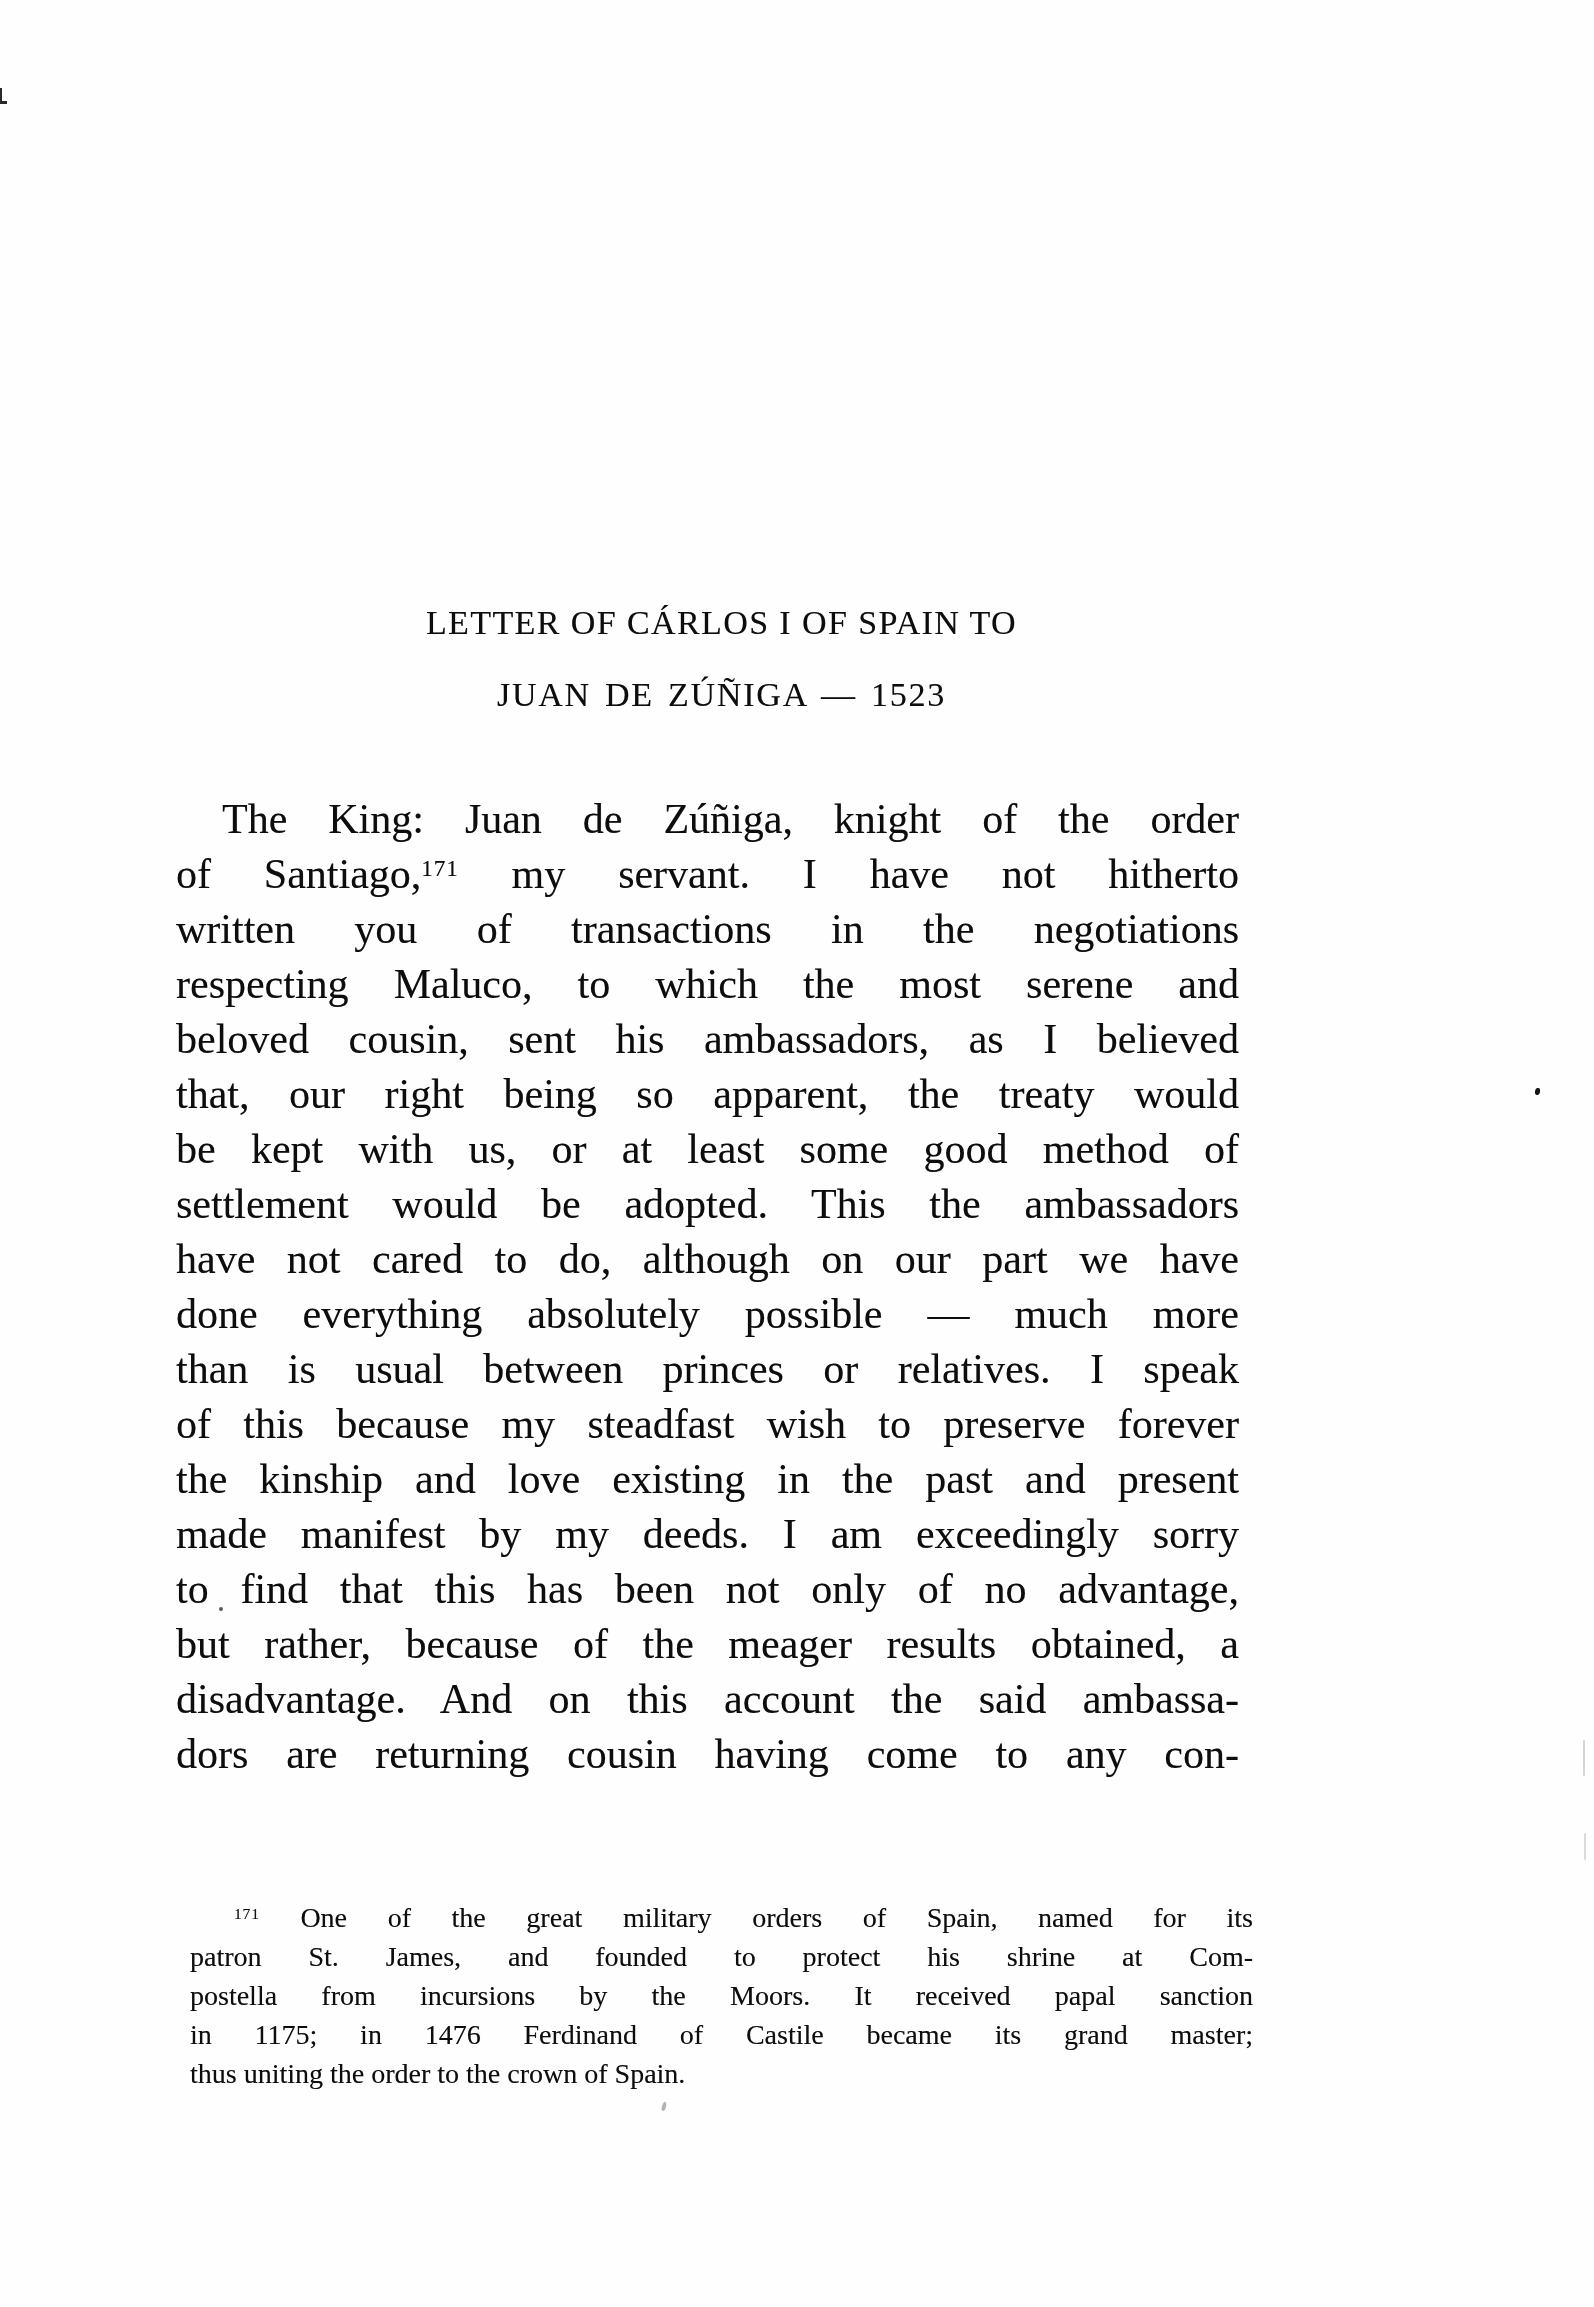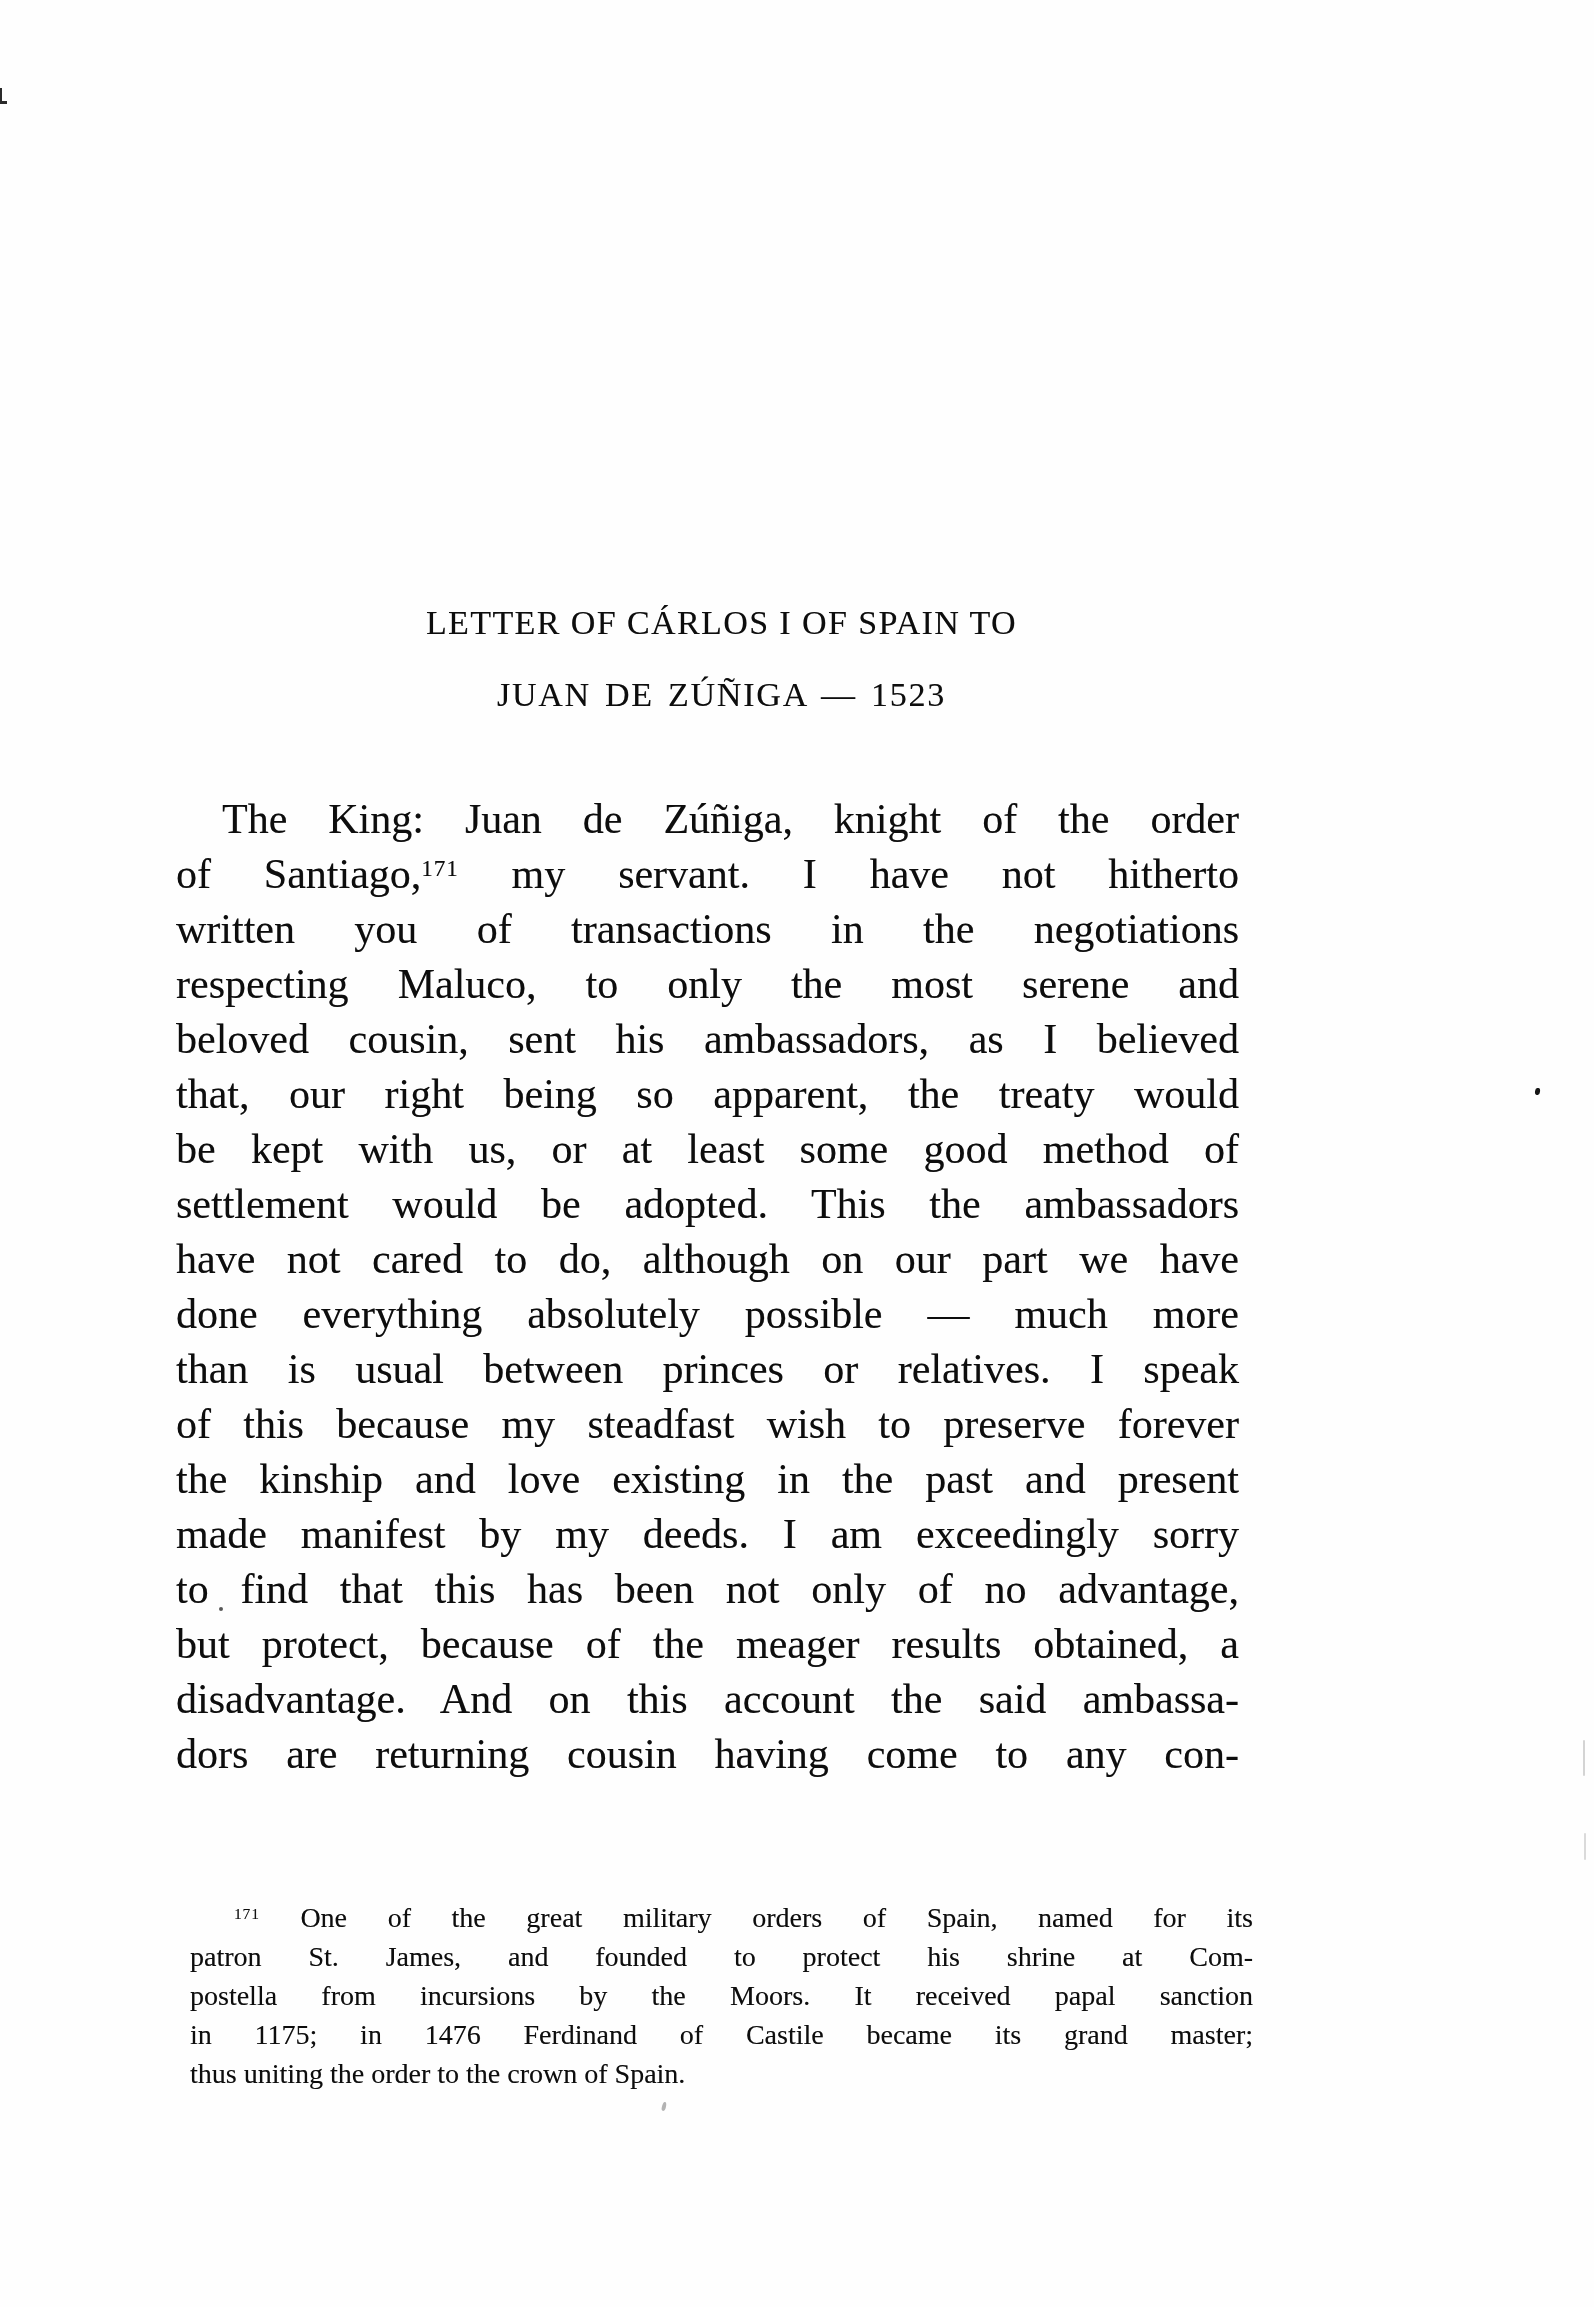--- a/index.html
+++ b/index.html
@@ -87,33 +87,33 @@
 
   <div class="title-block">
     <div class="title-line1">LETTER OF CÁRLOS I OF SPAIN TO</div>
     <div class="title-line2">JUAN DE ZÚÑIGA — 1523</div>
   </div>
 
   <div class="body-block">
     <div class="bl indent">The King: Juan de Zúñiga, knight of the order</div>
     <div class="bl"><span>of Santiago,</span><sup class="fnref">171</sup><span> my servant.  I have not hitherto</span></div>
     <div class="bl">written you of transactions in the negotiations</div>
-    <div class="bl">respecting Maluco, to only the most serene and</div>
+    <div class="bl">respecting Maluco, to which the most serene and</div>
     <div class="bl">beloved cousin, sent his ambassadors, as I believed</div>
     <div class="bl">that, our right being so apparent, the treaty would</div>
     <div class="bl">be kept with us, or at least some good method of</div>
     <div class="bl">settlement would be adopted.  This the ambassadors</div>
     <div class="bl">have not cared to do, although on our part we have</div>
     <div class="bl">done everything absolutely possible — much more</div>
     <div class="bl">than is usual between princes or relatives.  I speak</div>
     <div class="bl">of this because my steadfast wish to preserve forever</div>
     <div class="bl">the kinship and love existing in the past and present</div>
     <div class="bl">made manifest by my deeds.  I am exceedingly sorry</div>
     <div class="bl">to find that this has been not only of no advantage,</div>
-    <div class="bl">but protect, because of the meager results obtained, a</div>
+    <div class="bl">but rather, because of the meager results obtained, a</div>
     <div class="bl">disadvantage.  And on this account the said ambassa-</div>
     <div class="bl">dors are returning cousin having come to any con-</div>
   </div>
 
   <div class="footnote-block">
     <div class="fl first"><sup class="fnref">171</sup><span> One of the great military orders of Spain, named for its</span></div>
     <div class="fl">patron St. James, and founded to protect his shrine at Com-</div>
     <div class="fl">postella from incursions by the Moors.  It received papal sanction</div>
     <div class="fl">in 1175; in 1476 Ferdinand of Castile became its grand master;</div>
     <div class="fl last">thus uniting the order to the crown of Spain.</div>

